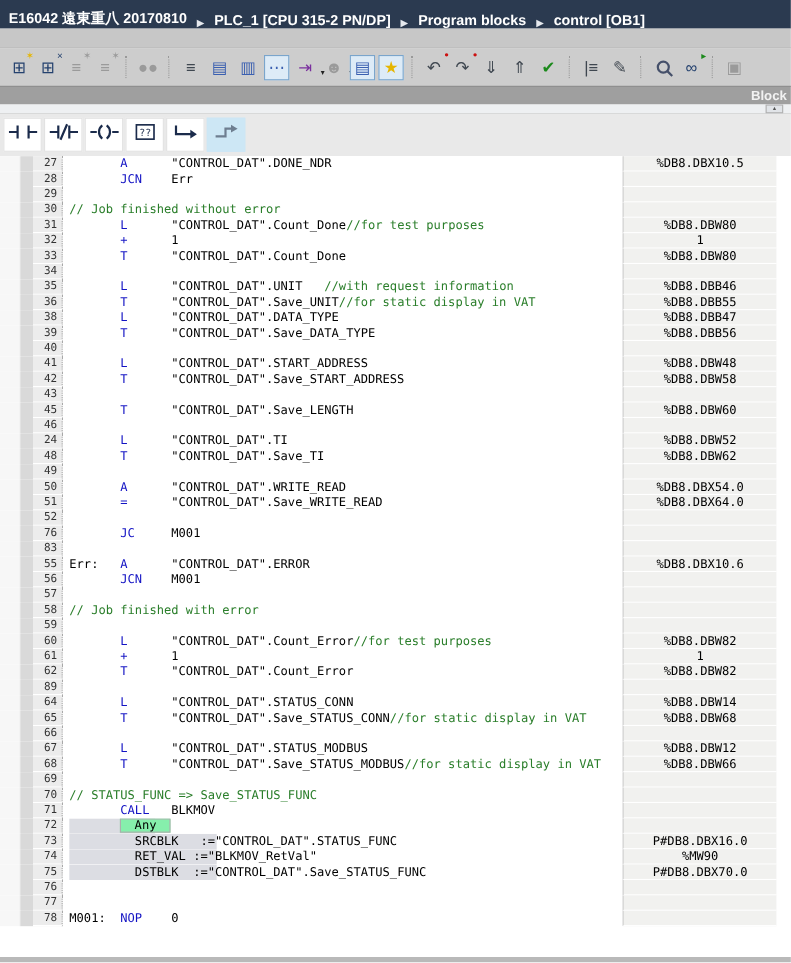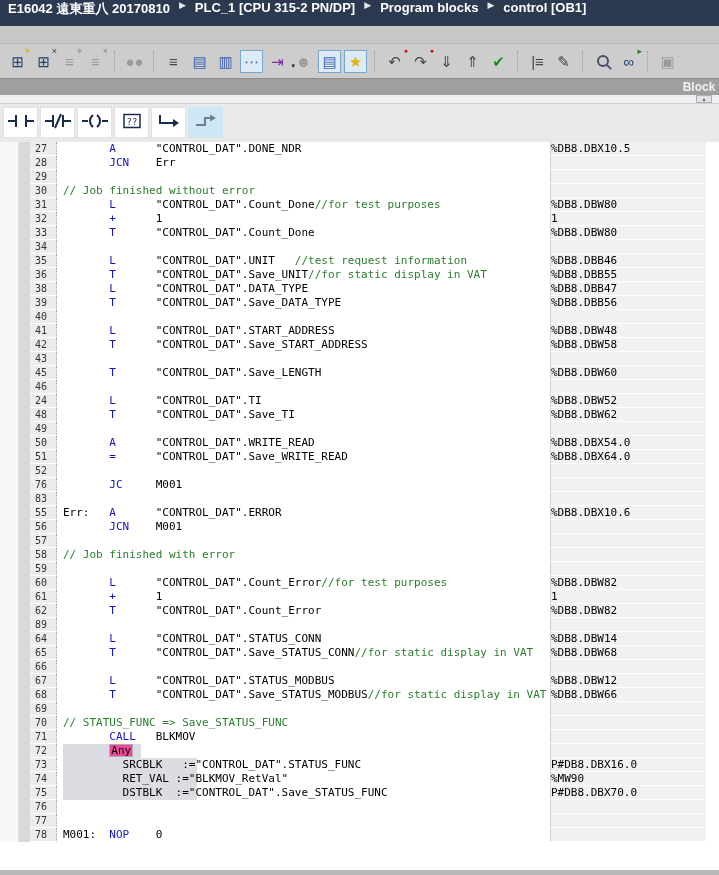--- a/index.html
+++ b/index.html
@@ -1,20 +1,20 @@
 <!DOCTYPE html>
 <html><head>
 <meta charset="utf-8">
 <style>
   html,body{margin:0;padding:0}
   body{width:719px;height:875px;position:relative;background:#fff;overflow:hidden;
        font-family:"Liberation Sans",sans-serif}
   
   .breadcrumb{position:absolute;top:0;left:0;width:719px;height:26px;background:#2b3a50;
-    display:flex;align-items:flex-start;gap:9px;padding-left:8px;box-sizing:border-box;
+    display:flex;align-items:flex-end;gap:9px;padding-left:8px;box-sizing:border-box;
     color:#fff;font-size:13px;font-weight:bold;white-space:nowrap}
   .bc-sep{font-size:9px;color:#e6e9ee;font-weight:normal}
   .bc-item{cursor:default}
   
   .topstrip{position:absolute;top:26px;left:0;width:719px;height:18px;background:#c7c7c7;
     border-bottom:1px solid #bcbcbc;box-sizing:border-box}
   .toolbar{position:absolute;top:44px;left:0;width:719px;height:34px;background:#cdcdcd;
     display:flex;align-items:center;gap:3px;padding-left:6px;box-sizing:border-box}
   .tbtn{width:23px;height:23px;display:flex;align-items:center;justify-content:center;
     position:relative;font-size:15px;flex:0 0 auto}
@@ -46,34 +46,34 @@
     display:flex;align-items:center;justify-content:center;flex:0 0 auto}
   .lbtn.active{background:#cde7f5;border-color:#cde7f5}
   
   .editor{position:absolute;top:142px;left:0;width:719px;height:728px;background:#fff;
     font-family:"DejaVu Sans Mono",monospace}
   .row{display:flex;height:14px;box-sizing:border-box}
   .g1{width:19px;background:#f7f7f7;border-right:1px solid #e3e3e3;box-sizing:border-box;flex:0 0 auto}
   .g2{width:11px;background:#d9d9d9;flex:0 0 auto}
   .num{width:27px;background:#ececec;border-bottom:1px solid #fff;
     border-right:1px dotted #a8a8a8;box-sizing:border-box;flex:0 0 auto;
-    font-size:10px;color:#333;text-align:center;padding-right:4px;line-height:13px}
+    font-size:10px;color:#333;text-align:right;padding-right:4px;line-height:13px}
   .code{flex:1;position:relative;white-space:pre;font-size:11px;line-height:14px;
     padding-left:6px;box-sizing:border-box;overflow:hidden;color:#000}
   .code span{position:relative;z-index:1}
-  .addr{width:156px;background:#f1f1ef;border-left:1px solid #cfcfcf;border-bottom:1px solid #fff;
-    box-sizing:border-box;flex:0 0 auto;font-size:11px;line-height:13px;color:#000}
+  .addr{width:140px;background:#f1f1ef;border-left:1px solid #cfcfcf;border-bottom:1px solid #fff;
+    box-sizing:border-box;flex:0 0 auto;font-size:11px;line-height:13px;text-align:center;color:#000}
   .rmargin{width:13px;background:#fff;flex:0 0 auto}
   .kw{color:#1313c4}
   .cm{color:#2a7e2a}
   .shade{position:absolute;left:6px;top:0;height:14px;background:#dcdde3;z-index:0}
   .shade.short{width:78px}
   .shade.long{width:134px}
-  .anybox{background:#ec4899;border:1px solid #adadad;box-sizing:border-box;display:inline-block;
-    height:13px;line-height:11px;padding:0 1px}
+  .anybox{background:#86efac;border:1px solid #adadad;box-sizing:border-box;display:inline-block;
+    height:13px;line-height:11px;padding:0 12px}
   .bottomstrip{position:absolute;top:870px;left:0;width:719px;height:5px;background:#b9b9b9}
 </style>
 </head>
 <body>
 
 <div>
   <div class="breadcrumb" id="breadcrumb">
       <span class="bc-item">E16042 遠東重八 20170810</span>
       <span class="bc-sep">▶</span>
       <span class="bc-item">PLC_1 [CPU 315-2 PN/DP]</span>
@@ -272,21 +272,21 @@
         <div class="g2"></div>
         <div class="num">34</div>
         <div class="code"></div>
         <div class="addr"></div>
         <div class="rmargin"></div>
       </div>
       <div class="row">
         <div class="g1"></div>
         <div class="g2"></div>
         <div class="num">35</div>
-        <div class="code"><span>       </span><span class="kw">L      </span><span>"CONTROL_DAT".UNIT</span><span>   </span><span class="cm">//test request information</span></div>
+        <div class="code"><span>       </span><span class="kw">L      </span><span>"CONTROL_DAT".UNIT</span><span>   </span><span class="cm">//with request information</span></div>
         <div class="addr">%DB8.DBB46</div>
         <div class="rmargin"></div>
       </div>
       <div class="row">
         <div class="g1"></div>
         <div class="g2"></div>
         <div class="num">36</div>
         <div class="code"><span>       </span><span class="kw">T      </span><span>"CONTROL_DAT".Save_UNIT</span><span class="cm">//for static display in VAT</span></div>
         <div class="addr">%DB8.DBB55</div>
         <div class="rmargin"></div>

